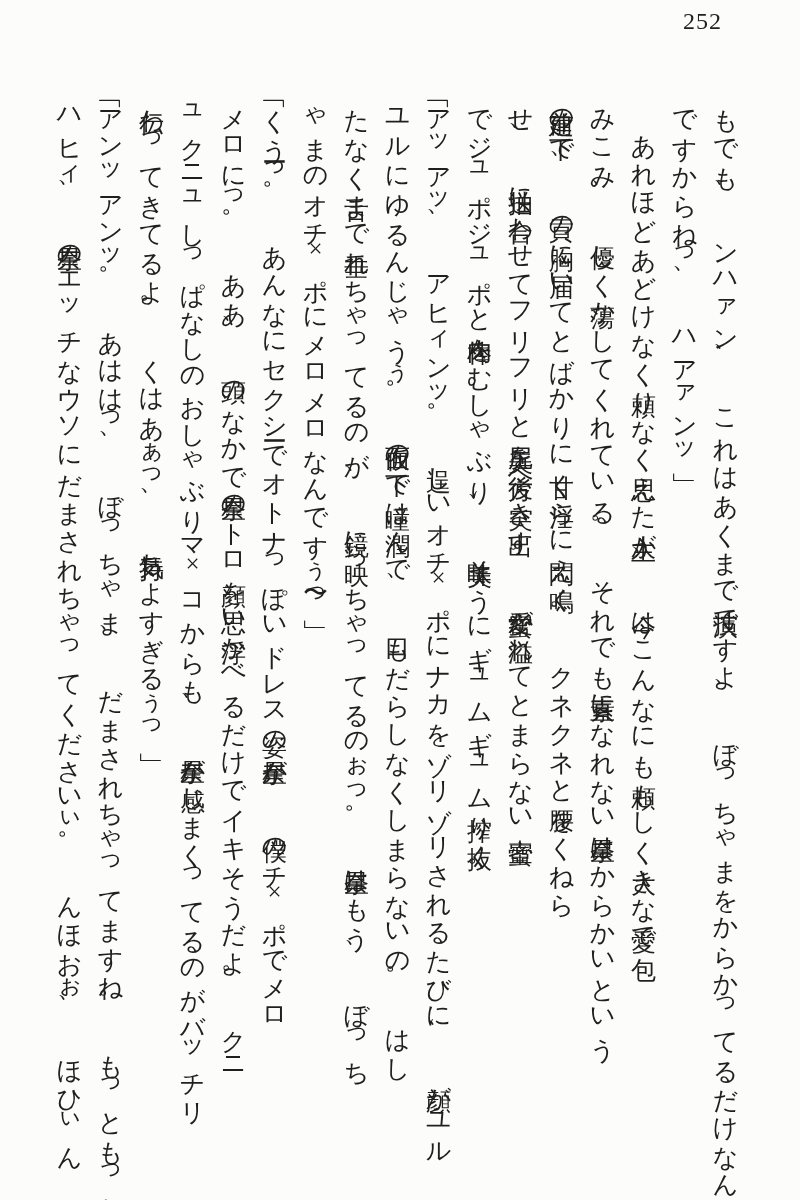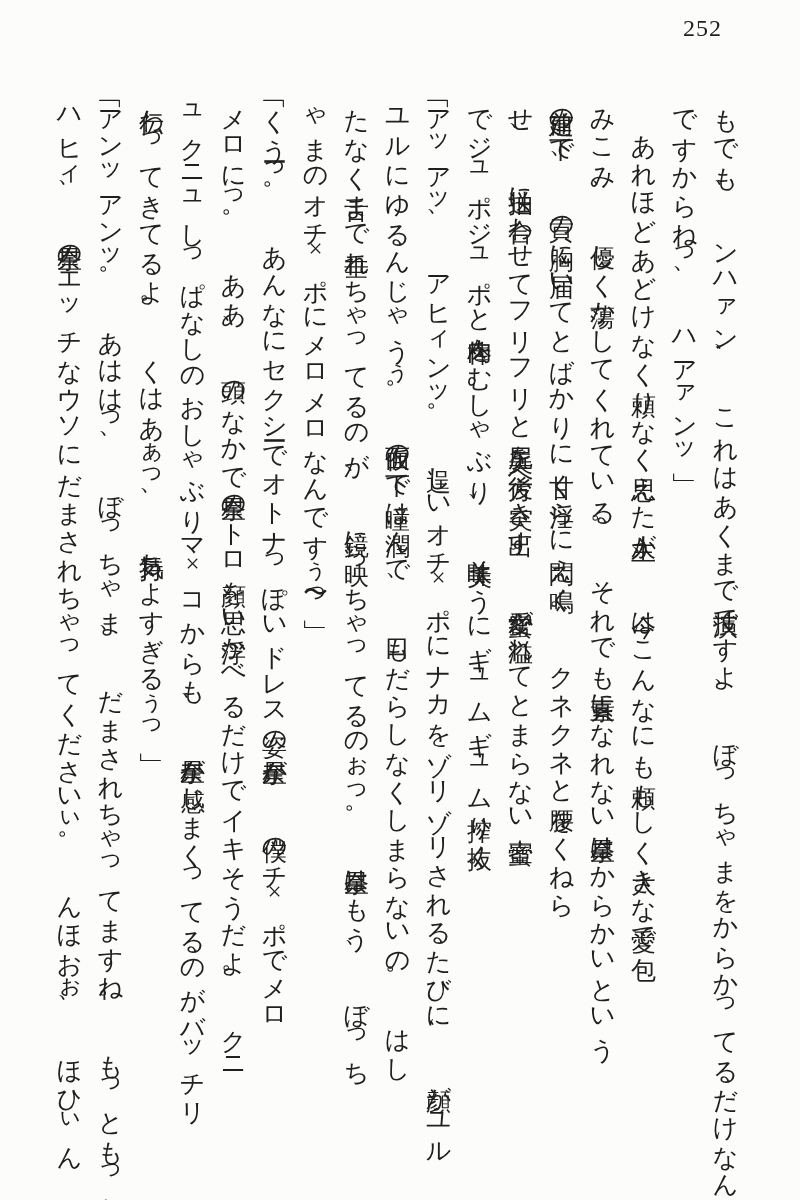--- a/index.html
+++ b/index.html
@@ -18,21 +18,20 @@
     position: relative;
     width: 800px;
     height: 1200px;
   }
   .page-number {
     position: absolute;
     top: 8px;
     right: 78px;
     font-size: 24px;
     letter-spacing: 1px;
-    margin-top: 7px;
   }
   .text-block {
     position: absolute;
     top: 92px;
     right: 54px;
     height: 1056px;
     writing-mode: vertical-rl;
     text-orientation: mixed;
     font-size: 25px;
     line-height: 41px;

